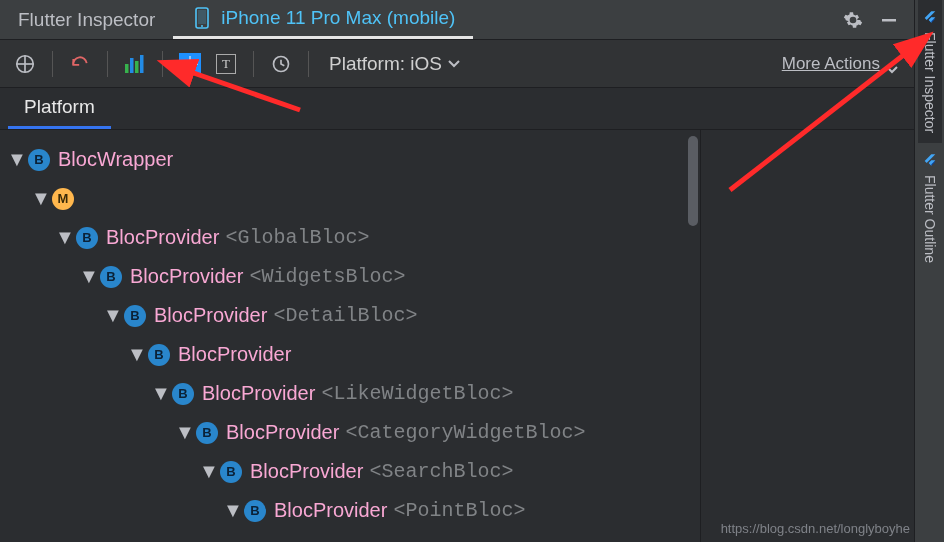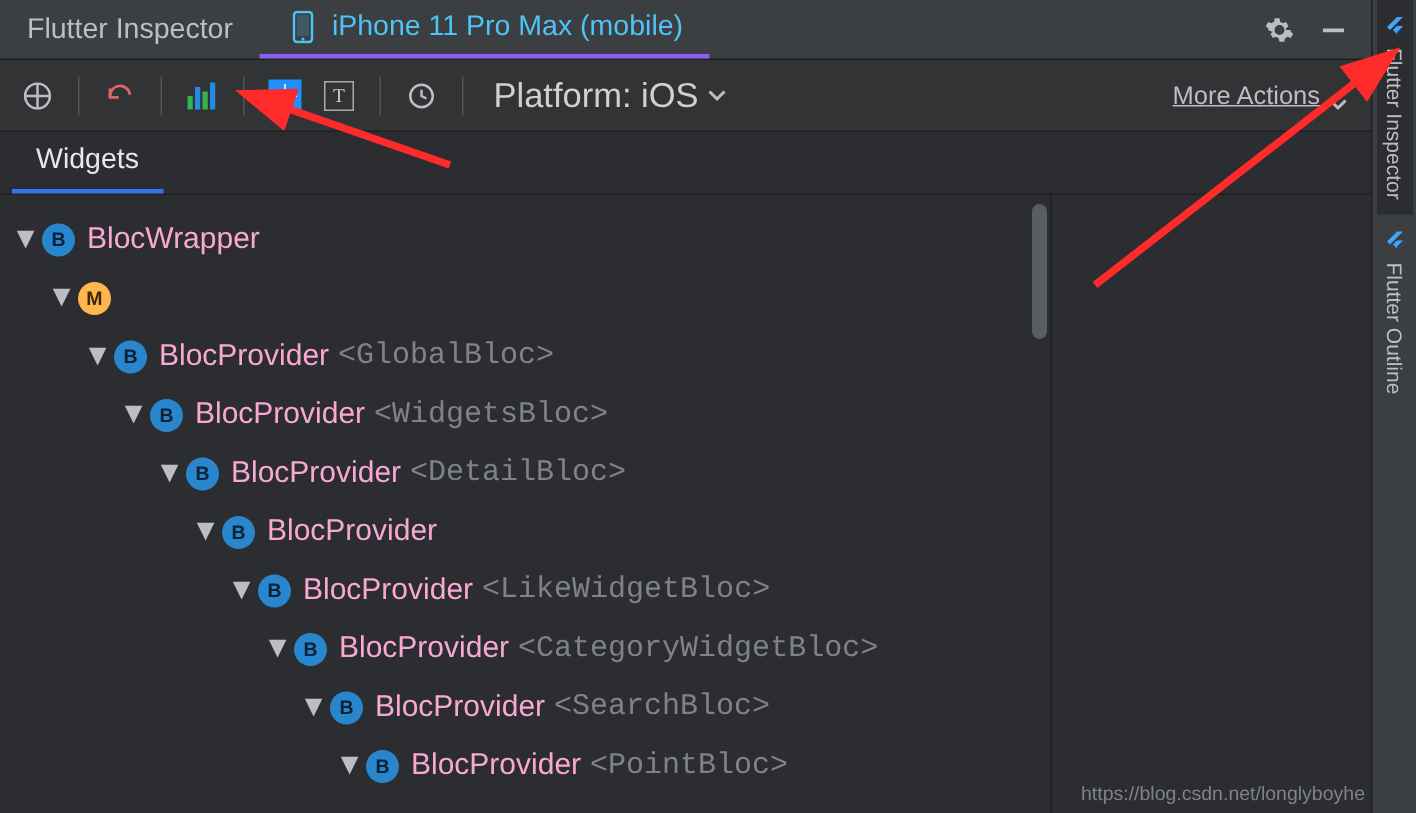--- a/index.html
+++ b/index.html
@@ -46,21 +46,21 @@
     display: flex;
     align-items: center;
     padding: 0 18px;
     font-size: 19px;
     color: #bcbec4;
     gap: 8px;
     cursor: pointer;
   }
   .top-tab.device {
     color: #4fc3f7;
-    border-bottom: 3px solid #8b5cf6;
+    border-bottom: 3px solid #e5e5e5;
   }
   .top-right-icons {
     margin-left: auto;
     display: flex;
     align-items: center;
     gap: 14px;
     padding-right: 14px;
   }
   .icon-btn {
     width: 22px; height: 22px;
@@ -90,21 +90,21 @@
     width:22px; height:22px;
     display:flex;align-items:center;justify-content:center;
   }
   .tb-icon-t {
     width:20px;height:20px;border:1px solid #aaa;
     display:flex;align-items:center;justify-content:center;
     font-size:13px;color:#ccc;font-family:serif;
   }
   .platform {
     display:flex;align-items:center;gap:6px;
-    font-size:23px;color:#d0d0d0;padding:0 8px;cursor:pointer;
+    font-size:19px;color:#d0d0d0;padding:0 8px;cursor:pointer;
   }
   .more-actions {
     margin-left:auto;display:flex;align-items:flex-end;gap:6px;
     font-size:17px;color:#bcbec4;cursor:pointer;padding-right:6px;text-decoration:underline;
   }
   
   .sub-tabs {
     height: 42px;
     display:flex;align-items:stretch;
     padding-left: 8px;
@@ -241,21 +241,21 @@
     <div class="more-actions">
       <span>More Actions</span>
       <svg width="12" height="8" viewBox="0 0 12 8">
           <path d="M1 1l5 5 5-5" fill="none" stroke="#bcbec4" stroke-width="2"></path>
         </svg>
     </div>
   </div>
 
   <div class="sub-tabs">
     <div class="sub-tab active">
-      <span>Widgets</span>
+      <span>Platform</span>
     </div>
   </div>
 
   <div class="content-split">
     <div class="tree-pane" id="tree">
       <div class="scrollbar"></div>
     <div class="tree-row" style="padding-left: 4px;">
           <span class="tw">▼</span>
           <span class="badge">B</span>
           <span class="node-name">BlocWrapper</span>

